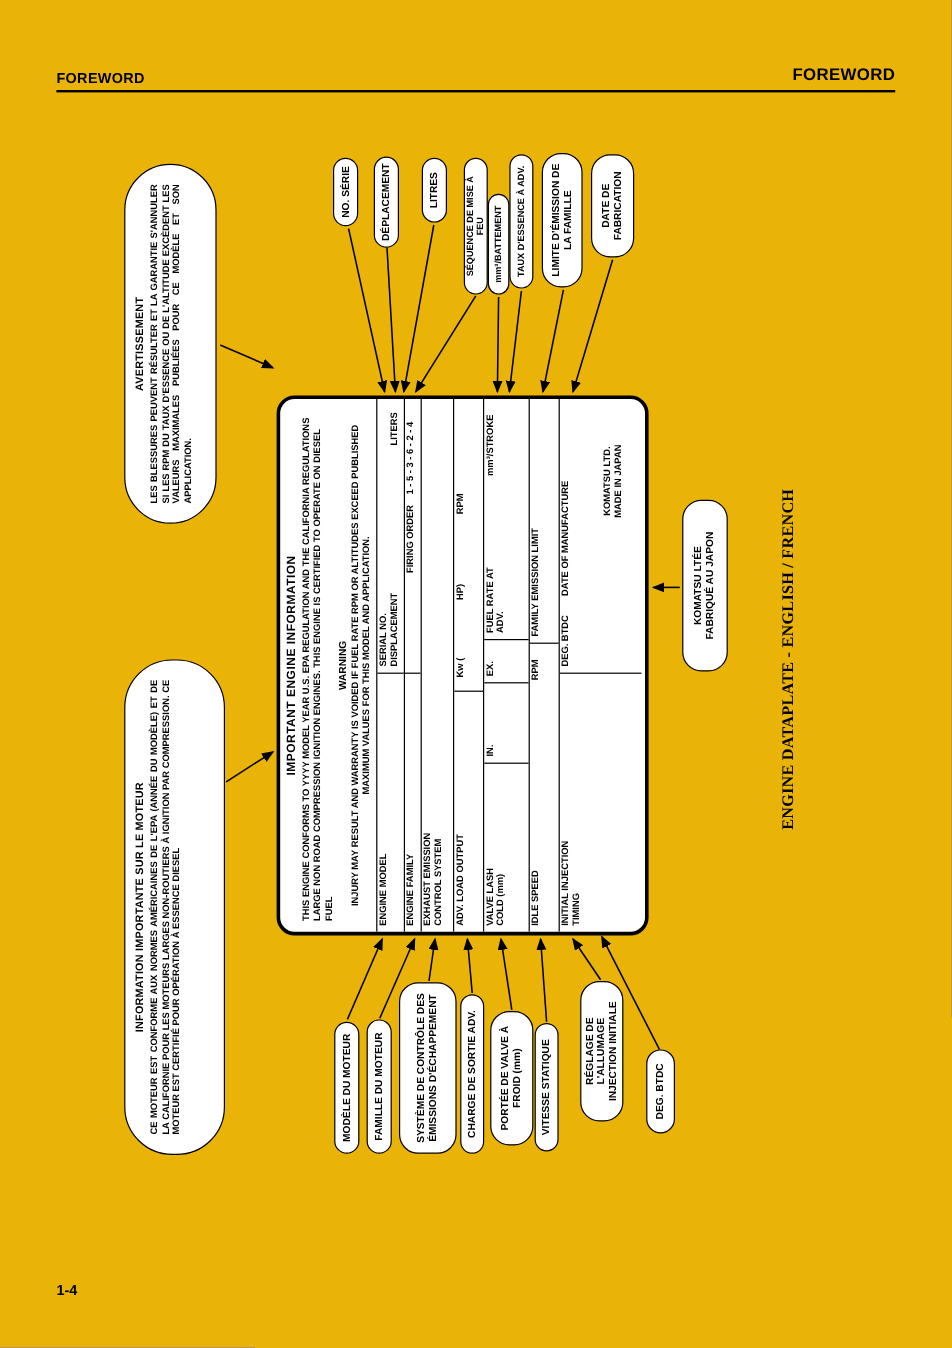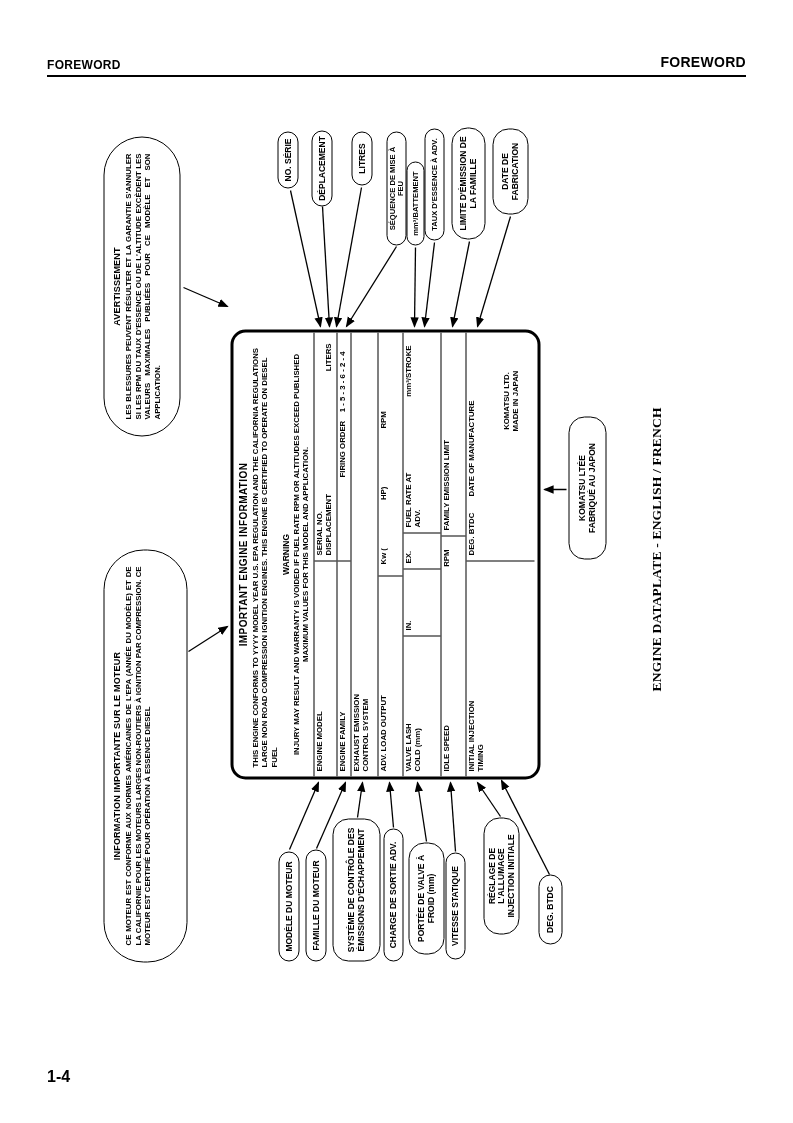--- a/index.html
+++ b/index.html
@@ -1,24 +1,24 @@
 <!DOCTYPE html>
 <html><head>
 <meta charset="utf-8">
 <style>
   html,body{margin:0;padding:0;background:#888;}
-  .page{position:relative;width:793px;height:1123px;background:#ffffff;overflow:hidden;
+  .page{position:relative;width:793px;height:1123px;background:#eab308;overflow:hidden;
         font-family:"Liberation Sans",sans-serif;color:#000;}
   .page *{box-sizing:border-box;}
 
   
   .header-left{position:absolute;left:47px;top:58px;font-size:12px;font-weight:bold;letter-spacing:.3px;}
   .header-right{position:absolute;right:47px;top:54px;font-size:14px;font-weight:bold;letter-spacing:.3px;}
   .header-rule{position:absolute;left:47px;top:75px;width:699px;height:2px;background:#000;}
-  .footer{position:absolute;left:47px;top:1068px;font-size:16px;font-weight:bold;}
+  .footer{position:absolute;left:47px;top:1068px;font-size:12px;font-weight:bold;}
 
   
   .watermark{position:absolute;left:112px;top:392px;font-size:24px;font-weight:600;color:#2b2b2b;
              letter-spacing:.5px;z-index:30;}
 
   
   .stage{position:absolute;left:-27px;top:257px;width:845px;height:590px;
          transform:rotate(-90deg);transform-origin:50% 50%;z-index:10;}
 
   

